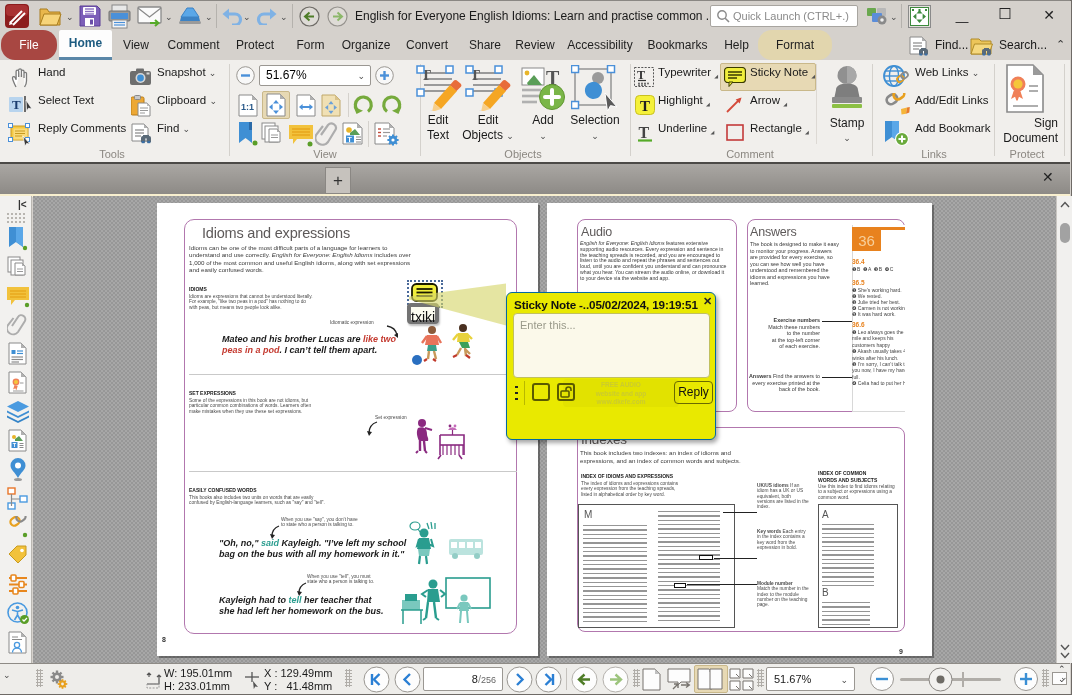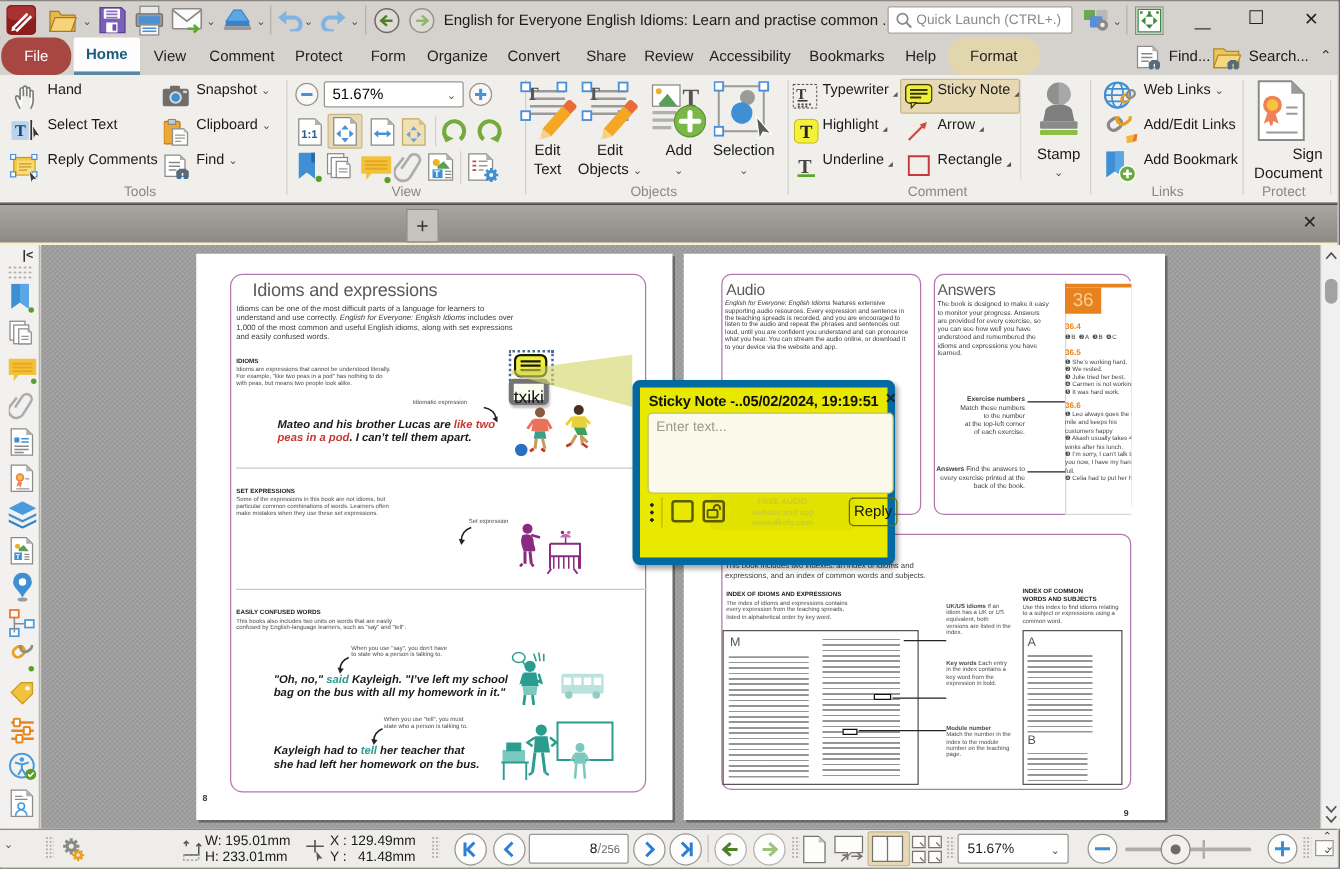--- a/index.html
+++ b/index.html
@@ -59,21 +59,21 @@
 .pframe { position:absolute; border:1px solid #b277ae; border-radius:10px; }
 .ptitle { font-size:14.5px; color:#5d5959; letter-spacing:-0.2px; }
 .ptext { font-size:6.2px; line-height:7.4px; color:#3a3a3a; }
 .phead { font-size:5px; font-weight:bold; color:#222; }
 .ptiny { font-size:4.8px; line-height:5.3px; color:#4a4a4a; }
 .psent { font-size:9px; font-weight:600; line-height:10.9px; color:#1a1a1a;font-style:italic; }
 .onum { font-size:6.5px; font-weight:bold; color:#e8821e; }
 
 
 #beam { position:absolute; z-index:5; }
-#stickypop { position:absolute; left:506px; top:108px; width:210px; height:148px; background:#e9e900; border:6px solid #0369a1; border-radius:6px; z-index:6; box-shadow:2px 3px 4px rgba(0,0,0,0.35); }
+#stickypop { position:absolute; left:506px; top:96px; width:210px; height:148px; background:#e9e900; border:1px solid #0369a1; border-radius:6px; z-index:6; box-shadow:2px 3px 4px rgba(0,0,0,0.35); }
 
 
 #statusbar { position:absolute; left:0; top:663px; width:1070px; height:31px; background:#eeedea; border-top:1px solid #8e8b86; font-size:11px; color:#1a1a1a; }
 .grip { position:absolute; width:7px; height:18px; top:5px;
   background-image:radial-gradient(circle, #b0ada8 1px, transparent 1.1px);
   background-size:3px 3px; }
 .idxcol { background-image:repeating-linear-gradient(#555 0, #555 1.3px, transparent 1.3px, transparent 4.35px); opacity:0.62; }
 </style>
 </head>
 <body>
@@ -803,21 +803,21 @@
       <div class="abs" style="left:352px; top:445px; font-size:7px; font-weight:bold; color:#333;">9</div>
     </div>
   </div>
   <svg id="beam" style="left:409px; top:87px" width="97" height="43">
       <polygon points="0,13.5 97,0.5 97,42.5 0,16.5" fill="rgba(213,213,105,0.62)"></polygon>
     </svg>
   <div id="stickypop">
     <div class="abs" style="left:7px; top:5px; font-size:11.7px; font-weight:bold; color:#111; letter-spacing:-0.15px;">Sticky Note -..05/02/2024, 19:19:51</div>
     <div class="abs" style="left:196px; top:2px; font-size:11px; font-weight:bold; color:#222;">✕</div>
     <div class="abs" style="left:6px; top:20px; width:197px; height:65px; background:#fbf9ea; border:1px solid #c0c060; border-radius:4px;"></div>
-    <div class="abs" style="left:13px; top:26px; font-size:11px; color:#9a9a8a;">Enter text...</div>
+    <div class="abs" style="left:13px; top:26px; font-size:11px; color:#9a9a8a;">Enter this...</div>
     <div class="abs" style="left:56px; top:86px; width:116px; height:28px; background:#e2e200; border-radius:4px;"></div>
     <div class="abs" style="left:56px; top:88px; width:116px; font-size:6.5px; font-weight:bold; color:#cbcb2e; text-align:center; line-height:8.5px;">FREE AUDIO<br>website and app<br>www.dkefe.com</div>
     <div class="abs" style="left:8px; top:91px; width:3px; height:18px; background-image:radial-gradient(circle,#222 1.3px,transparent 1.5px); background-size:3px 6px;"></div>
     <div class="abs" style="left:17px; top:88px; width:1px; height:24px; background:#b8b800;"></div>
     <div class="abs" style="left:25px; top:90px; width:18px; height:18px; border:2px solid #5a5a00; border-radius:3px;"></div>
     <div class="abs" style="left:50px; top:90px; width:18px; height:18px; border:2px solid #5a5a00; border-radius:3px;"></div>
     <svg class="abs" style="left:53px; top:93px" width="12" height="12">
         <rect x="1" y="5" width="8" height="6" rx="1" fill="none" stroke="#5a5a00" stroke-width="1.6"></rect>
         <path d="M6 5 v-1.5 a2.5 2.5 0 0 1 5 0 V 5" fill="none" stroke="#5a5a00" stroke-width="1.6"></path>
       </svg>

